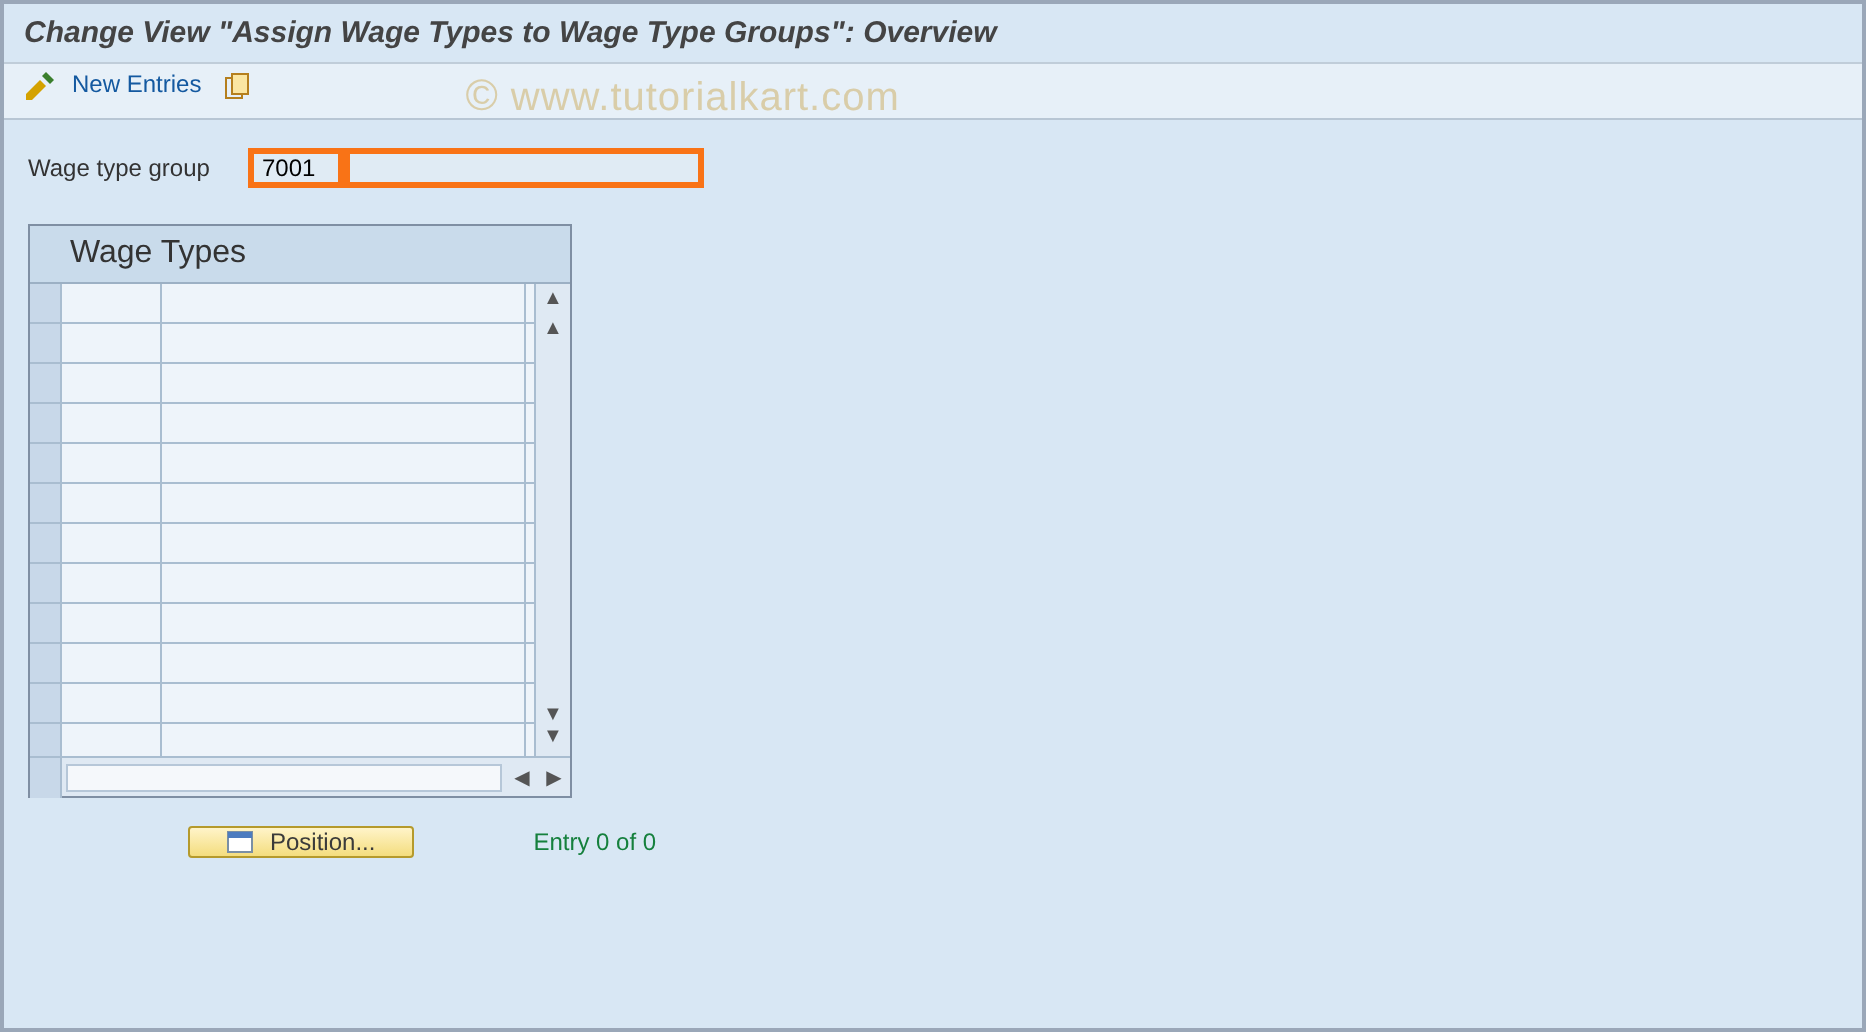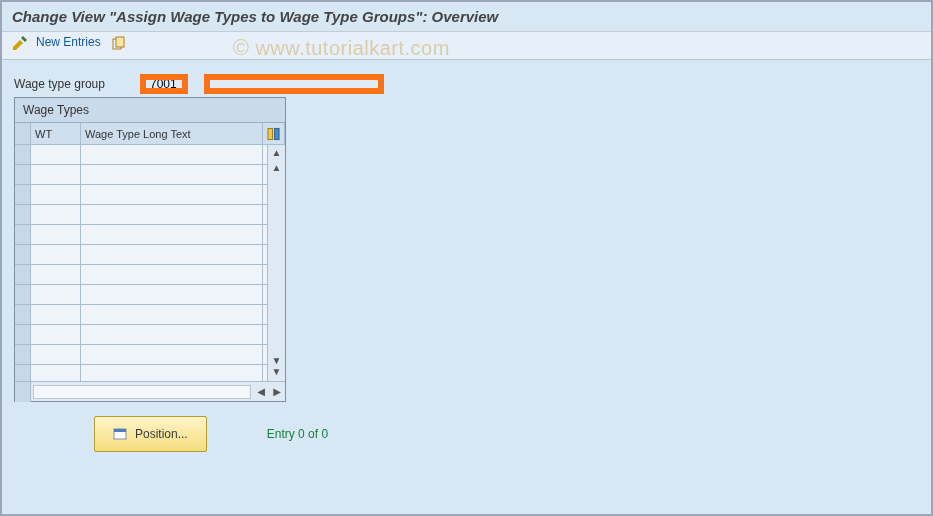--- a/index.html
+++ b/index.html
@@ -5,47 +5,47 @@
   html,body{margin:0;padding:0;font-family:Arial,Helvetica,sans-serif;font-size:12px;color:#333;background:#fff}
   *{box-sizing:border-box}
   .app{width:933px;height:516px;border:2px solid #9aa7b8;background:#d8e7f4;overflow:hidden;position:relative}
 
   .titlebar{height:30px;padding:6px 10px;font-style:italic;font-weight:bold;font-size:15px;color:#444;background:#d8e7f4;border-bottom:1px solid #c0cdd9}
   .toolbar{height:28px;padding:3px 8px;display:flex;gap:8px;background:#e7f0f8;border-bottom:1px solid #b8c6d4}
   .tool-icon{width:18px;height:18px;display:flex;align-items:center;justify-content:center}
   .link{color:#1459a0;cursor:pointer}
 
   .body{padding:14px 12px}
-  .field-row{display:flex;align-items:center;gap:16px;margin-bottom:3px}
+  .field-row{display:flex;align-items:center;gap:0;margin-bottom:18px}
   .field-row .lbl{min-width:110px;color:#333}
-  .inp{height:20px;border:6px solid #f97316;background:#e0ebf4;padding:0 4px;font-size:12px}
+  .inp{height:20px;border:3px solid #f97316;background:#e0ebf4;padding:0 4px;font-size:12px}
   .inp.small{width:48px}
   .inp.large{width:180px}
 
   .panel{width:272px;border:1px solid #7f8fa3;background:#c9dbeb}
-  .panel-title{padding:5px 8px;font-size:12px;color:#333;border-bottom:1px solid #9cb0c4}
+  .panel-title{padding:5px 20px;font-size:16px;color:#333;border-bottom:1px solid #9cb0c4}
   .grid-head,.grid-row{display:flex;align-items:stretch}
   .grid-head{background:#d0dfee}
   .hcell,.cell{border-right:1px solid #a9bdd0;border-bottom:1px solid #a9bdd0;display:flex;align-items:center}
   .hcell{height:22px;font-size:11px;color:#333;padding:0 4px;background:#d0dfee}
   .cell{height:20px;background:#eef4fa}
   .sel{width:16px;background:#c8d8e9;border-right:1px solid #a9bdd0}
   .col-wt{width:50px}
   .col-long{flex:1}
   .col-tool{width:22px;justify-content:center}
   .grid-body{position:relative}
   .grid-rows{max-height:236px;overflow:hidden}
   .vscroll{position:absolute;top:0;right:0;bottom:0;width:18px;background:#dfe9f3;border-left:1px solid #a9bdd0;display:flex;flex-direction:column;align-items:center;justify-content:space-between;padding:2px 0}
   .arrow{font-size:10px;color:#555;cursor:pointer}
   .hscroll{height:20px;display:flex;align-items:center;background:#dfe9f3;border-top:1px solid #a9bdd0}
   .htrack{flex:1;height:14px;margin:0 2px;background:#f5f8fb;border:1px solid #b6c7d8}
   .hbtn{width:16px;text-align:center;font-size:10px;color:#555;cursor:pointer}
 
   .footer-row{display:flex;align-items:center;gap:60px;margin-top:14px;padding-left:80px}
-  .btn{display:flex;align-items:center;gap:8px;height:36px;padding:0 18px;border:1px solid #b59a2c;border-radius:2px;background:linear-gradient(#fff4c9,#f4dd7e);color:#3a3a3a;font-size:12px;cursor:pointer}
+  .btn{display:flex;align-items:center;gap:8px;height:16px;padding:0 18px;border:1px solid #b59a2c;border-radius:2px;background:linear-gradient(#fff4c9,#f4dd7e);color:#3a3a3a;font-size:12px;cursor:pointer}
   .btn .bicon{width:14px;height:14px}
   .entry-text{color:#15803d}
 
   .watermark{color:#d9cda9;font-weight:normal;font-size:20px;letter-spacing:.5px}
   .copy{font-size:22px;margin-right:6px}
 </style>
 </head>
 <body>
 
 <div class="app">
@@ -74,31 +74,20 @@
 
     <div class="field-row">
       <span class="lbl">Wage type group</span>
       <input class="inp small" value="7001" style="">
       <input class="inp large" value="" style="">
     </div>
 
     <div class="panel">
       <div class="panel-title">Wage Types</div>
 
-      <div class="grid-head">
-        <div class="sel hcell"></div>
-        <div class="hcell col-wt">WT</div>
-        <div class="hcell col-long">Wage Type Long Text</div>
-        <div class="hcell col-tool">
-          <svg viewBox="0 0 14 14" width="14" height="14">
-              <rect x="1" y="1" width="5" height="12" fill="#f2c64b" stroke="#9a7a1a"></rect>
-              <rect x="8" y="1" width="5" height="12" fill="#4889c8" stroke="#2d5e8e"></rect>
-            </svg>
-        </div>
-      </div>
 
       <div class="grid-body">
         <div class="grid-rows" id="grid-rows">
             <div class="grid-row">
               <div class="sel cell"></div>
               <div class="cell col-wt"></div>
               <div class="cell col-long"></div>
               <div class="cell col-tool"></div>
             </div>
             <div class="grid-row">

